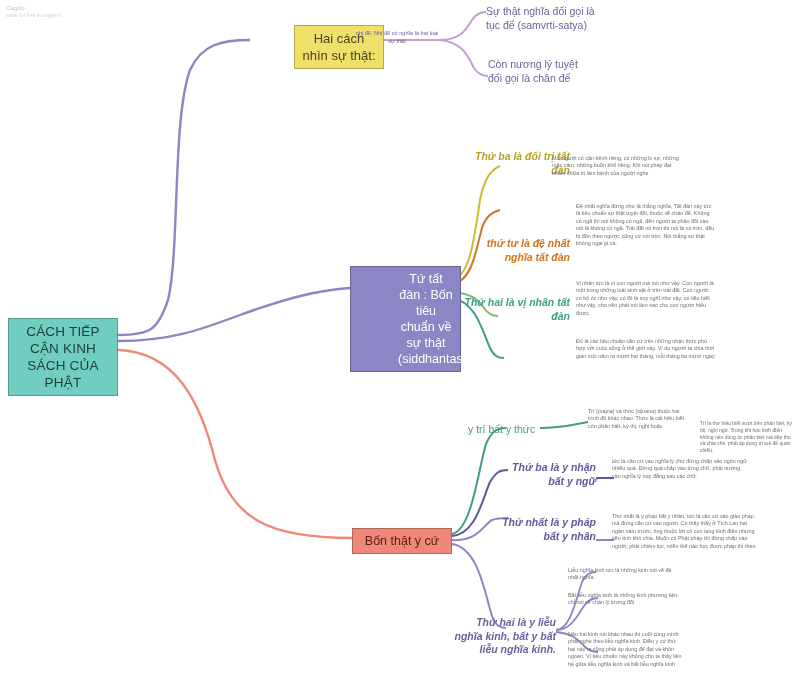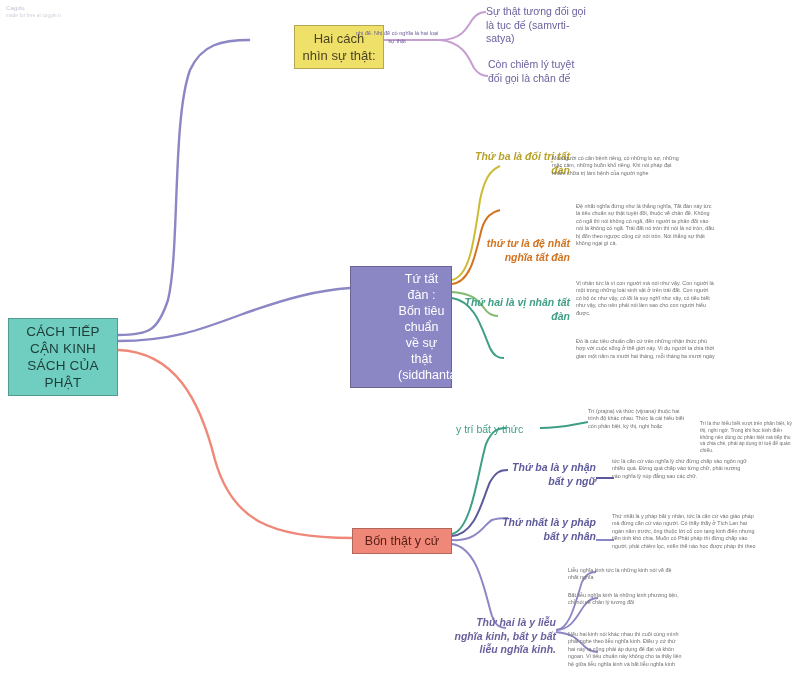--- a/index.html
+++ b/index.html
@@ -28,21 +28,21 @@
 
   
   .leaf{position:absolute;font-size:10.5px;line-height:13.5px;}
   .leaf.r{text-align:right;font-style:italic;}
   .leaf.l{text-align:left;}
   .c-purple{color:#6b5f9e;}
   .c-purple-b{color:#6b5f9e;font-weight:bold;}
   .c-olive{color:#b8a32a;font-weight:bold;}
   .c-orange{color:#d2731f;font-weight:bold;margin-top:32px;}
   .c-green{color:#3f9e86;font-weight:bold;}
-  .c-teal{color:#3f9e86;}
+  .c-teal{color:#3f9e86;margin-left:12px;}
   .c-indigo{color:#5d5a9c;font-weight:bold;}
 
   
   .ann{position:absolute;color:#6f6f6f;font-size:5.4px;line-height:7.4px;text-align:left;}
   .ann.sm{font-size:5px;line-height:6.8px;}
 
   .mini{position:absolute;font-size:5.6px;line-height:7.6px;color:#6b5f9e;text-align:center;}
 </style>
 </head>
 <body>
@@ -86,25 +86,25 @@
     <path d="M556,630 C572,630 578,614 584,606 C588,600 592,598 598,598" fill="none" stroke="#8b86c4" stroke-width="1.8"></path>
     <path d="M556,632 C574,634 578,640 584,646 C588,650 592,652 598,652" fill="none" stroke="#8b86c4" stroke-width="1.8"></path>
   </svg>
 
   <div class="node boxed node-central" style="left:8px;top:318px;width:110px;">CÁCH TIẾP CẬN KINH SÁCH CỦA PHẬT</div>
 
   <div class="node boxed node-yellow" style="left:250px;top:25px;width:90px;">Hai cách nhìn sự thật:</div>
 
   <div class="mini" style="left:355px;top:30px;width:84px;">nhị đế. Nhị đế có nghĩa là hai loại sự thật</div>
 
-  <div class="leaf l c-purple" style="left:486px;top:5px;width:110px;">Sự thật tương đối gọi là tục đế (samvrti-satya)</div>
+  <div class="leaf l c-purple" style="left:486px;top:5px;width:110px;">Sự thật nghĩa đối gọi là tục đế (samvrti-satya)</div>
 
-  <div class="leaf l c-purple" style="left:488px;top:58px;width:100px;">Còn chiêm lý tuyệt đối gọi là chân đế</div>
+  <div class="leaf l c-purple" style="left:488px;top:58px;width:100px;">Còn nương lý tuyệt đối gọi là chân đế</div>
 
-  <div class="node boxed node-purple" style="left:350px;top:266px;width:102px;padding-left:47px;">Tứ tất đàn : Bốn tiêu chuẩn về sự thật (siddhantas)</div>
+  <div class="node boxed node-purple" style="left:350px;top:266px;width:111px;padding-left:47px;">Tứ tất đàn : Bốn tiêu chuẩn về sự thật (siddhantas)</div>
 
   <div class="leaf r c-olive" style="left:470px;top:150px;width:100px;">Thứ ba là đối trị tất đàn</div>
   <div class="ann" style="left:552px;top:155px;width:128px;">Mỗi người có căn bệnh riêng, có những lo sợ, những mặc cảm, những buồn khổ riêng. Khi nói pháp đạt nhằm chữa trị làm bệnh của người nghe</div>
 
   <div class="leaf r c-orange" style="left:462px;top:205px;width:108px;">thứ tư là đệ nhất nghĩa tất đàn</div>
   <div class="ann" style="left:576px;top:203px;width:140px;">Đệ nhất nghĩa đứng như là thắng nghĩa, Tất đàn này tức là tiêu chuẩn sự thật tuyệt đối, thuộc về chân đế. Không có ngã thì nói không có ngã, đến người ta phân đối vào nói là không có ngã. Trái đất nó tròn thì nói là nó tròn, dầu bị đốn theo ngược cũng cứ nói tròn. Nói thắng sự thật không ngại gì cả.</div>
 
   <div class="leaf r c-green" style="left:458px;top:296px;width:112px;">Thứ hai là vị nhân tất đàn</div>
   <div class="ann" style="left:576px;top:280px;width:138px;">Vị nhân tức là vì con người mà nói như vậy. Con người là một trong những loài sinh vật ở trên trái đất. Con người có bộ óc như vậy, có lối là suy nghĩ như vậy, có tiếu biết như vậy, cho nên phải nói làm sao cho con người hiểu được.</div>
 

